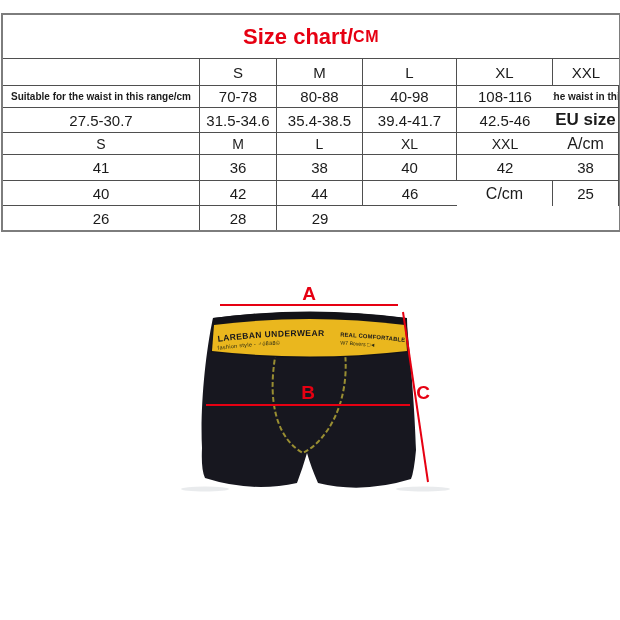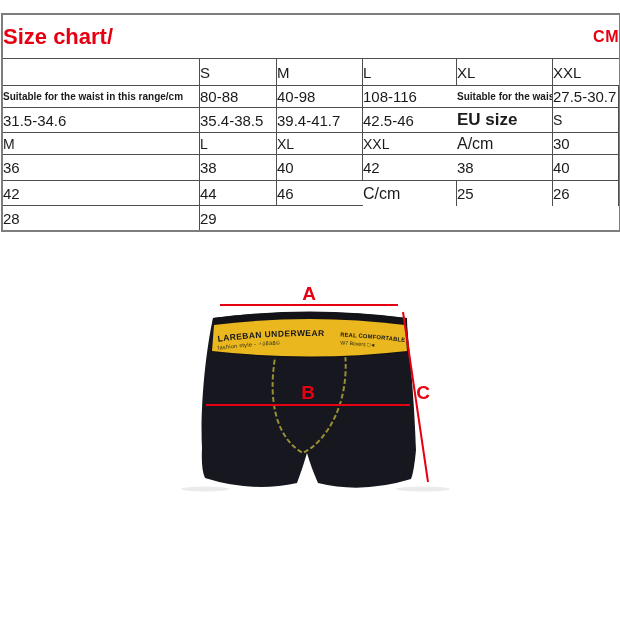--- a/index.html
+++ b/index.html
@@ -15,21 +15,21 @@
     position:absolute;left:1px;top:13px;
     width:616px;
     display:grid;
     grid-template-columns:197px 77px 86px 94px 96px 66px;
     grid-template-rows:44px 27px 22px 25px 22px 26px 25px 24px;
     border:2px solid #7d7d7d;
     background:#ffffff;
     color:#1b1b1b;
   }
   .cell{
-    display:flex;align-items:center;justify-content:space-between;
+    display:flex;align-items:center;justify-content:center;
     border-right:1px solid #4f4f4f;
     border-bottom:1px solid #4f4f4f;
     box-sizing:border-box;
     white-space:nowrap;
     overflow:hidden;
   }
   .cell.last{border-right:none;}
   .cell.bottom{border-bottom:none;}
   .title-cell{
     grid-column:1 / -1;
@@ -68,40 +68,41 @@
     </div>
 
     <div class="cell col-header"></div>
     <div class="cell col-header">S</div>
     <div class="cell col-header">M</div>
     <div class="cell col-header">L</div>
     <div class="cell col-header">XL</div>
     <div class="cell col-header last">XXL</div>
 
     <div class="cell row-label-small">Suitable for the waist in this range/cm</div>
+    <div class="cell val">70-78</div>
     <div class="cell val">80-88</div>
     <div class="cell val">40-98</div>
     <div class="cell val last">108-116</div>
 
     <div class="cell row-label-small">Suitable for the waist in this range/inch</div>
     <div class="cell val">27.5-30.7</div>
     <div class="cell val">31.5-34.6</div>
     <div class="cell val">35.4-38.5</div>
     <div class="cell val">39.4-41.7</div>
     <div class="cell val last">42.5-46</div>
 
     <div class="cell row-label-eu">EU size</div>
     <div class="cell val-sm">S</div>
     <div class="cell val-sm">M</div>
     <div class="cell val-sm">L</div>
     <div class="cell val-sm">XL</div>
     <div class="cell val-sm last">XXL</div>
 
     <div class="cell row-label-abc">A/cm</div>
-    <div class="cell val">30</div>
+    <div class="cell val">41</div>
     <div class="cell val">36</div>
     <div class="cell val">38</div>
     <div class="cell val">40</div>
     <div class="cell val last">42</div>
 
     <div class="cell val">38</div>
     <div class="cell val">40</div>
     <div class="cell val">42</div>
     <div class="cell val">44</div>
     <div class="cell val last">46</div>

